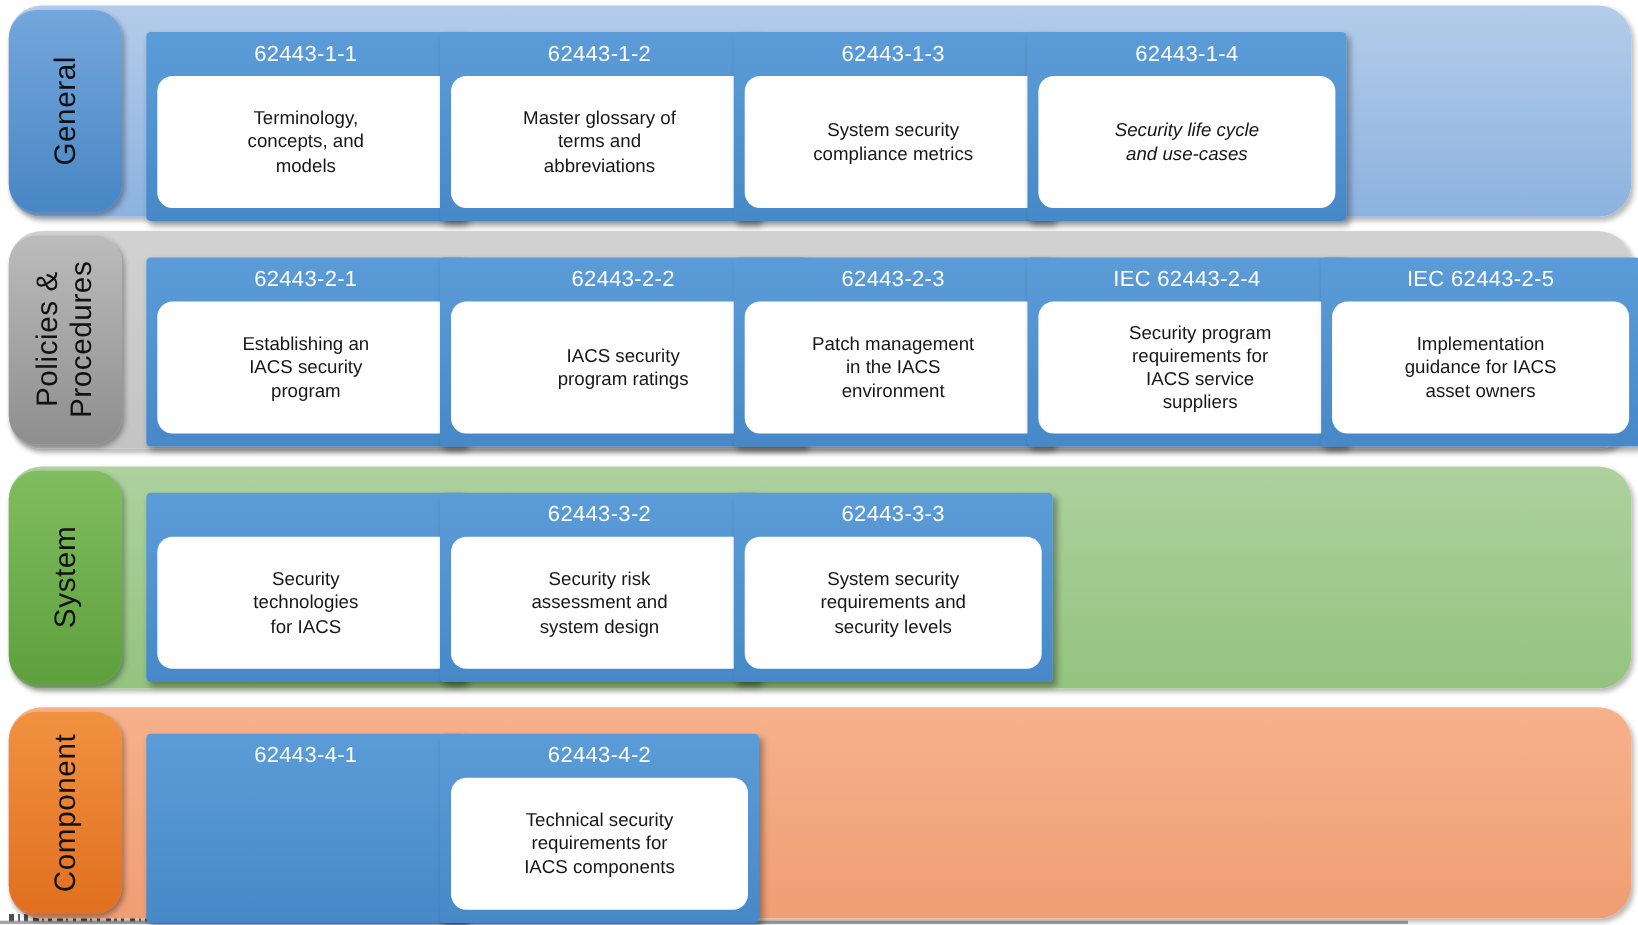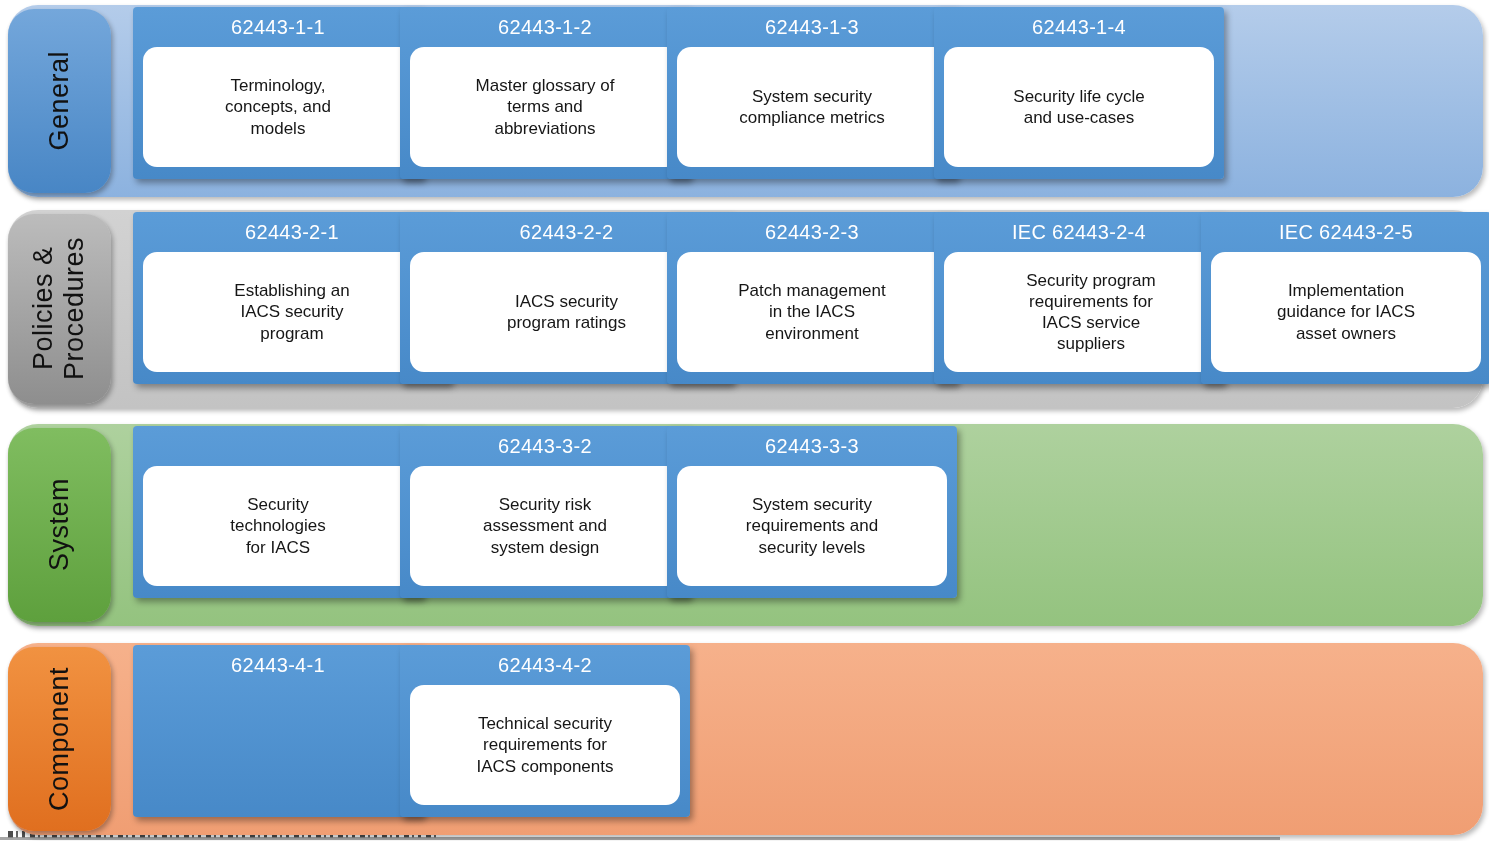--- a/index.html
+++ b/index.html
@@ -29,21 +29,21 @@
     transform:rotate(180deg);
     white-space:pre-line;
     font-size:27px;
     line-height:1.15;
     color:#111;
     text-align:center;
     letter-spacing:0.5px;
   }
   .card{
     position:absolute;
-    top:2px;height:172px;width:290px;
+    top:24px;height:172px;width:290px;
     border-radius:4px;
     box-shadow:3px 4px 6px rgba(0,0,0,0.35);
   }
   .card-code{
     position:absolute;
     left:0;right:0;top:0;height:40px;
     display:flex;align-items:center;justify-content:center;
     color:#ffffff;
     font-size:20px;
     letter-spacing:0.3px;
@@ -108,32 +108,32 @@
   </div>
       <div class="card" style="left: 659px; background: linear-gradient(rgb(91, 156, 216), rgb(71, 137, 200));">
     <div class="card-code">62443-1-3</div>
     <div class="card-bodybox" style="background: rgb(255, 255, 255);">
       <div class="card-title">System security
 compliance metrics</div>
     </div>
   </div>
       <div class="card" style="left: 926px; background: linear-gradient(rgb(91, 156, 216), rgb(71, 137, 200));">
     <div class="card-code">62443-1-4</div>
-    <div class="card-bodybox" style="background: rgb(255, 255, 255);">
+    <div class="card-bodybox" style="background: rgb(255, 255, 255); font-style: italic;">
       <div class="card-title">Security life cycle
 and use-cases</div>
     </div>
   </div>
     </section>
     <section class="band" style="top: 210px; height: 198px; background: linear-gradient(rgb(210, 210, 210), rgb(195, 195, 195));">
     <div class="row-label" style="background: linear-gradient(rgb(188, 188, 188), rgb(142, 142, 142));">
       <span class="row-label-text">Policies &amp;
 Procedures</span>
     </div>
-  <div class="card" style="left: 125px; background: linear-gradient(rgb(91, 156, 216), rgb(71, 137, 200)); padding-left: 28px;">
+  <div class="card" style="left: 125px; background: linear-gradient(rgb(91, 156, 216), rgb(71, 137, 200));">
     <div class="card-code">62443-2-1</div>
     <div class="card-bodybox" style="background: rgb(255, 255, 255);">
       <div class="card-title">Establishing an
 IACS security
 program</div>
     </div>
   </div>
       <div class="card" style="left: 392px; background: linear-gradient(rgb(91, 156, 216), rgb(71, 137, 200)); padding-left: 43px;">
     <div class="card-code">62443-2-2</div>
     <div class="card-bodybox" style="background: rgb(255, 255, 255);">

